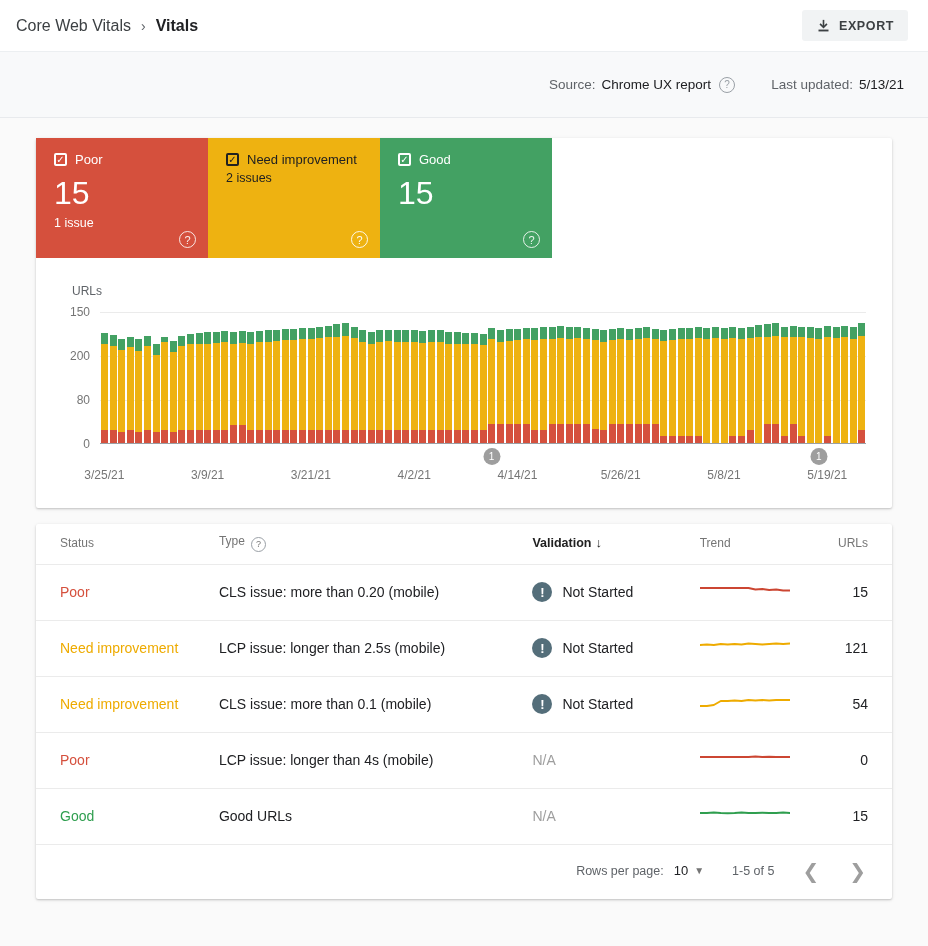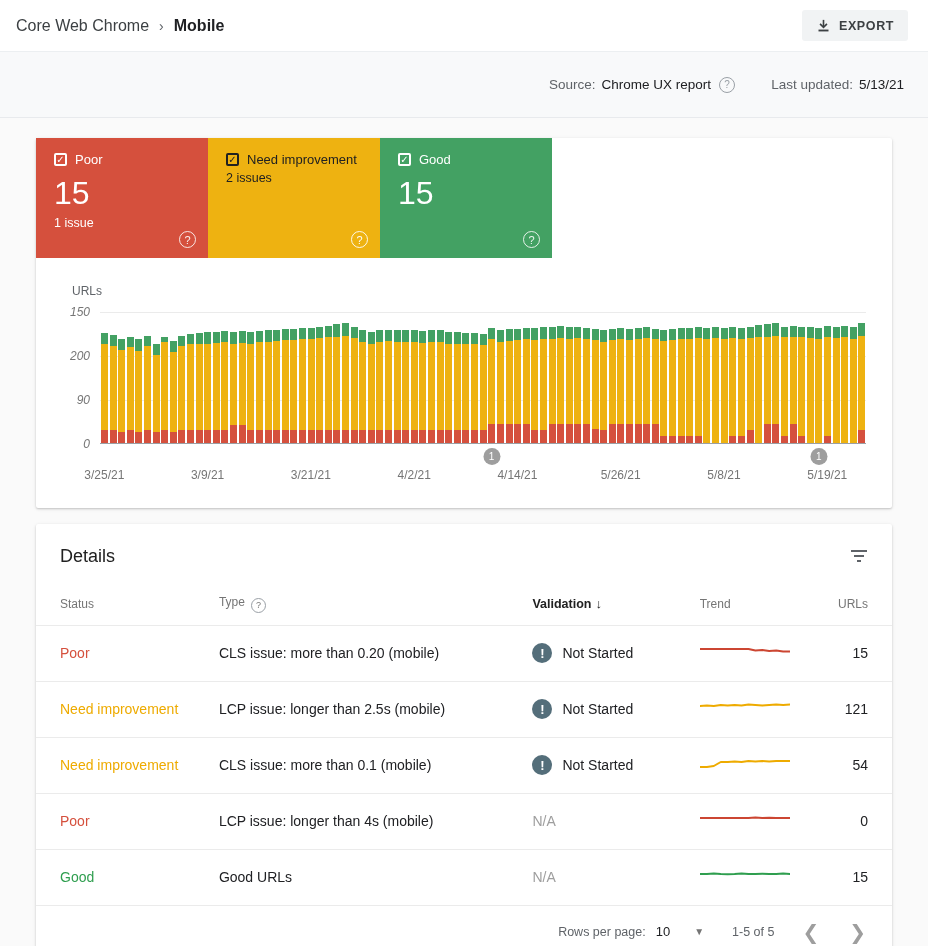--- a/index.html
+++ b/index.html
@@ -62,21 +62,21 @@
     display:flex; align-items:center; justify-content:center;
     font-size:11px; color:rgba(255,255,255,.9); cursor:pointer;
   }
   
   .chart-area { padding:26px 26px 18px 24px; }
   .chart-ylabel { font-size:12px; color:#5f6368; margin-left:12px; }
   .plot-outer { display:flex; margin-top:14px; }
   .ycol { width:40px; position:relative; height:132px; }
   .ycol span {
     position:absolute; right:10px; transform:translateY(-50%);
-    font-size:12px; color:#757575;font-style:italic;
+    font-size:12px; color:#757575;
   }
   .plot { position:relative; flex:1; height:132px; border-bottom:1.5px solid #9aa0a6; }
   .gridline { position:absolute; left:0; right:0; height:1px; background:#ebebeb; }
   .bar { position:absolute; bottom:0; display:flex; flex-direction:column; justify-content:flex-end; cursor:pointer; }
   .bar div { width:100%; }
   .marker-row { position:relative; height:22px; margin-left:40px; }
   .marker {
     position:absolute; top:4px; width:17px; height:17px; border-radius:50%;
     background:#9e9e9e; color:#fff; font-size:10px; display:flex;
     align-items:center; justify-content:center; transform:translateX(-50%);
@@ -123,33 +123,33 @@
     width:15px; height:15px; border:1px solid #9aa0a6; border-radius:50%;
     display:inline-flex; align-items:center; justify-content:center;
     font-size:9px; color:#757575; margin-left:6px; vertical-align:-2px; cursor:pointer;
   }
   .pagination {
     display:flex; align-items:center; justify-content:flex-end; gap:28px;
     padding:16px 26px 18px 0; border-top:1px solid #ebebeb;
     font-size:12.5px; color:#5f6368;
   }
   .rpp { display:flex; align-items:center; gap:10px; }
-  .rpp-value { color:#202124; font-size:13px; display:flex; align-items:center; gap:24px; cursor:pointer; }
+  .rpp-value { color:#202124; font-size:13px; display:flex; align-items:center; gap:6px; cursor:pointer; }
   .caret { color:#757575; font-size:10px; }
   .pg-btns { display:flex; gap:30px; }
   .pg-chevron { font-size:20px; color:#9e9e9e; cursor:pointer; line-height:1; font-family:"DejaVu Sans", sans-serif; }
 </style>
 </head>
 <body>
 
 <div class="app-header">
   <div class="breadcrumb">
-    <span class="crumb-root">Core Web Chrome</span>
+    <span class="crumb-root">Core Web Vitals</span>
     <span class="crumb-sep">›</span>
-    <span class="crumb-current">Mobile</span>
+    <span class="crumb-current">Vitals</span>
   </div>
   <button class="export-btn">
     <span>
       <svg width="15" height="15" viewBox="0 0 24 24" fill="none" stroke="#3c4043" stroke-width="2.6">
         <path d="M12 3 v11"></path>
           <path d="M6.5 9.5 L12 15 L17.5 9.5"></path>
           <path d="M4 20 h16" stroke-width="3"></path>
       </svg>
     </span>
     <span>EXPORT</span>
@@ -194,21 +194,21 @@
         <span class="help-circle-card">?</span>
       </div>
     </div>
 
   <div class="chart-area">
     <div class="chart-ylabel">URLs</div>
     <div class="plot-outer">
       <div class="ycol" id="ycol">
           <span style="top: 0px;">150</span>
           <span style="top: 44px;">200</span>
-          <span style="top: 88px;">90</span>
+          <span style="top: 88px;">80</span>
           <span style="top: 132px;">0</span>
         </div>
       <div class="plot" id="plot">
           <div class="gridline" style="top: 0px;"></div>
           <div class="gridline" style="top: 44px;"></div>
           <div class="gridline" style="top: 88px;"></div>
           <div class="bar" style="left: calc(0% + 1px); width: calc(1.1236% - 1.6px);">
             <div style="height: 11.44px; background: rgb(67, 161, 99);"></div>
             <div style="height: 85.36px; background: rgb(238, 178, 17);"></div>
             <div style="height: 13.2px; background: rgb(213, 80, 61);"></div>
@@ -666,28 +666,20 @@
         <span style="left: calc(41.0112%);">4/2/21</span>
         <span style="left: calc(54.4944%);">4/14/21</span>
         <span style="left: calc(67.9775%);">5/26/21</span>
         <span style="left: calc(81.4607%);">5/8/21</span>
         <span style="left: calc(94.9438%);">5/19/21</span>
       </div>
   </div>
 </div>
 
 <div class="panel details-panel">
-  <div class="details-head">
-    <div class="details-title">Details</div>
-    <div class="filter-icon">
-        <i></i>
-        <i></i>
-        <i></i>
-      </div>
-  </div>
   <table class="details">
     <thead>
       <tr>
         <th class="col-status">Status</th>
         <th class="col-type">
           <span>Type</span><span class="type-help">?</span>
         </th>
         <th class="col-validation sorted">
           <span>Validation</span><span class="sort-arrow">↓</span>
         </th>

